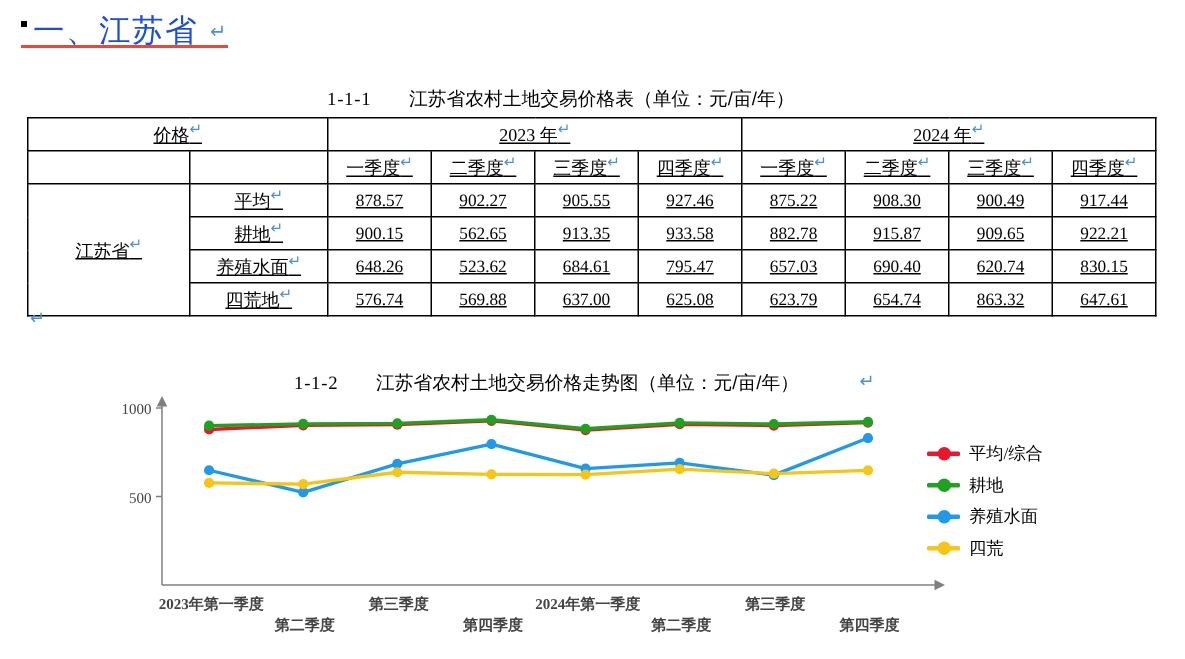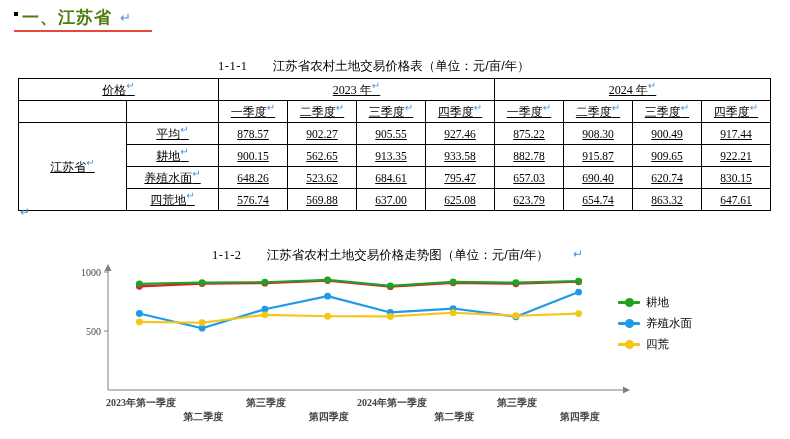--- a/index.html
+++ b/index.html
@@ -30,24 +30,24 @@
   }
   .heading-bullet {
     width: 4px;
     height: 4px;
     background: #000;
     margin-right: 4px;
     margin-bottom: 8px;
   }
   .heading-text {
     font-family: "Liberation Serif", serif;
-    font-weight: bold;
-    font-size: 17px;
+    font-weight: normal;
+    font-size: 21px;
     letter-spacing: 1px;
-    color: #4d7c0f;
+    color: #1d4ed8;
   }
   .heading-mark {
     margin-left: 8px;
     color: #4a90d9;
     font-size: 13px;
   }
   .heading-underline {
     position: absolute;
     left: 14px;
     top: 30px;
@@ -65,21 +65,21 @@
   }
   .caption .num {
     letter-spacing: 0.5px;
     text-align: right;
   }
   .caption .ttl {
     margin-left: 22px;
     font-family: Liberation Sans, sans-serif;
   }
   #table-caption { left: 218px; top: 58px; }
-  #chart-caption { left: 196px; top: 247px; margin-left: 16px; }
+  #chart-caption { left: 196px; top: 247px; }
   
   .tbl-wrap {
     position: absolute;
     left: 18px;
     top: 78px;
     width: 752px;
     text-decoration: underline;
   }
   table.main {
     border-collapse: collapse;
@@ -326,20 +326,26 @@
         <circle cx="257.625" cy="54.24055999999999" r="3.4" fill="#f5c518"></circle>
         <circle cx="320.375" cy="54.39278" r="3.4" fill="#f5c518"></circle>
         <circle cx="383.125" cy="50.74068" r="3.4" fill="#f5c518"></circle>
         <circle cx="445.875" cy="53.744960000000006" r="3.4" fill="#f5c518"></circle>
         <circle cx="508.625" cy="51.58202" r="3.4" fill="#f5c518"></circle>
       </svg>
   <div class="xlabel" style="top: 134px; left: 35.875px;">2023年第一季度</div><div class="xlabel" style="top: 148px; left: 113.125px;">第二季度</div><div class="xlabel" style="top: 134px; left: 175.875px;">第三季度</div><div class="xlabel" style="top: 148px; left: 238.625px;">第四季度</div><div class="xlabel" style="top: 134px; left: 286.875px;">2024年第一季度</div><div class="xlabel" style="top: 148px; left: 364.125px;">第二季度</div><div class="xlabel" style="top: 134px; left: 426.875px;">第三季度</div><div class="xlabel" style="top: 148px; left: 489.625px;">第四季度</div></div>
 
   <div class="legend">
     <div class="legend-item">
+      <span class="legend-swatch" id="sw0" style="background: rgb(232, 23, 44);">
+          <span class="dot" id="dt0" style="background: rgb(232, 23, 44);"></span>
+        </span>
+      <span class="legend-label">平均/综合</span>
+    </div>
+    <div class="legend-item">
       <span class="legend-swatch" id="sw1" style="background: rgb(33, 161, 33);">
           <span class="dot" id="dt1" style="background: rgb(33, 161, 33);"></span>
         </span>
       <span class="legend-label">耕地</span>
     </div>
     <div class="legend-item">
       <span class="legend-swatch" id="sw2" style="background: rgb(30, 154, 232);">
           <span class="dot" id="dt2" style="background: rgb(30, 154, 232);"></span>
         </span>
       <span class="legend-label">养殖水面</span>

